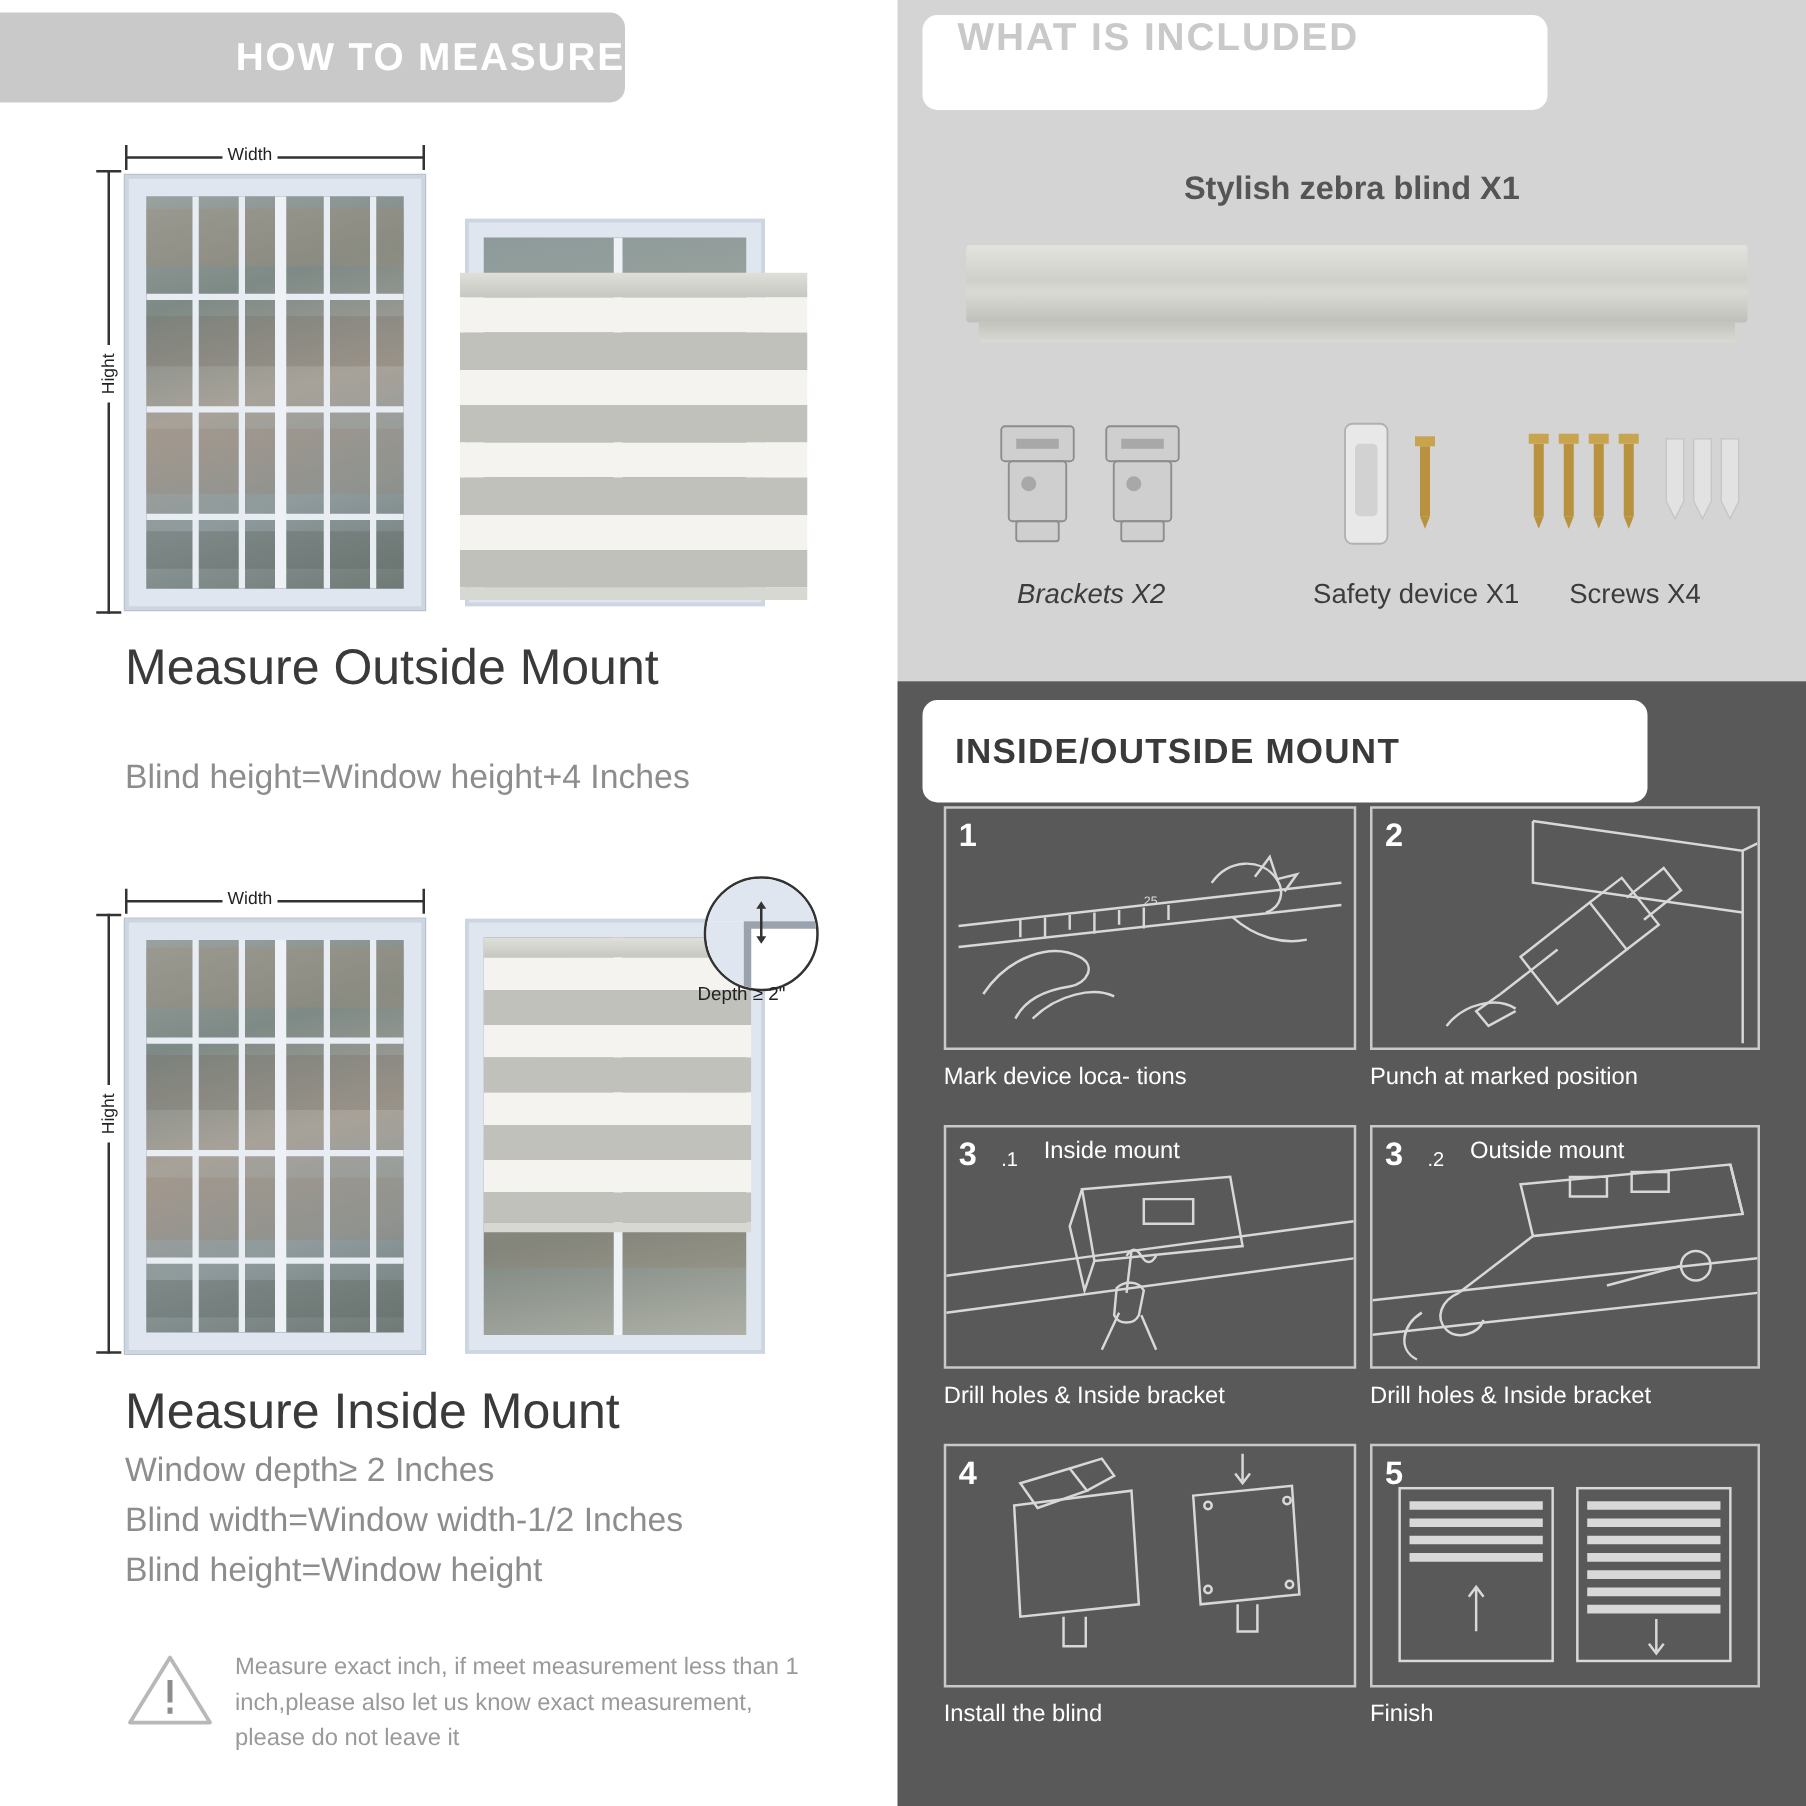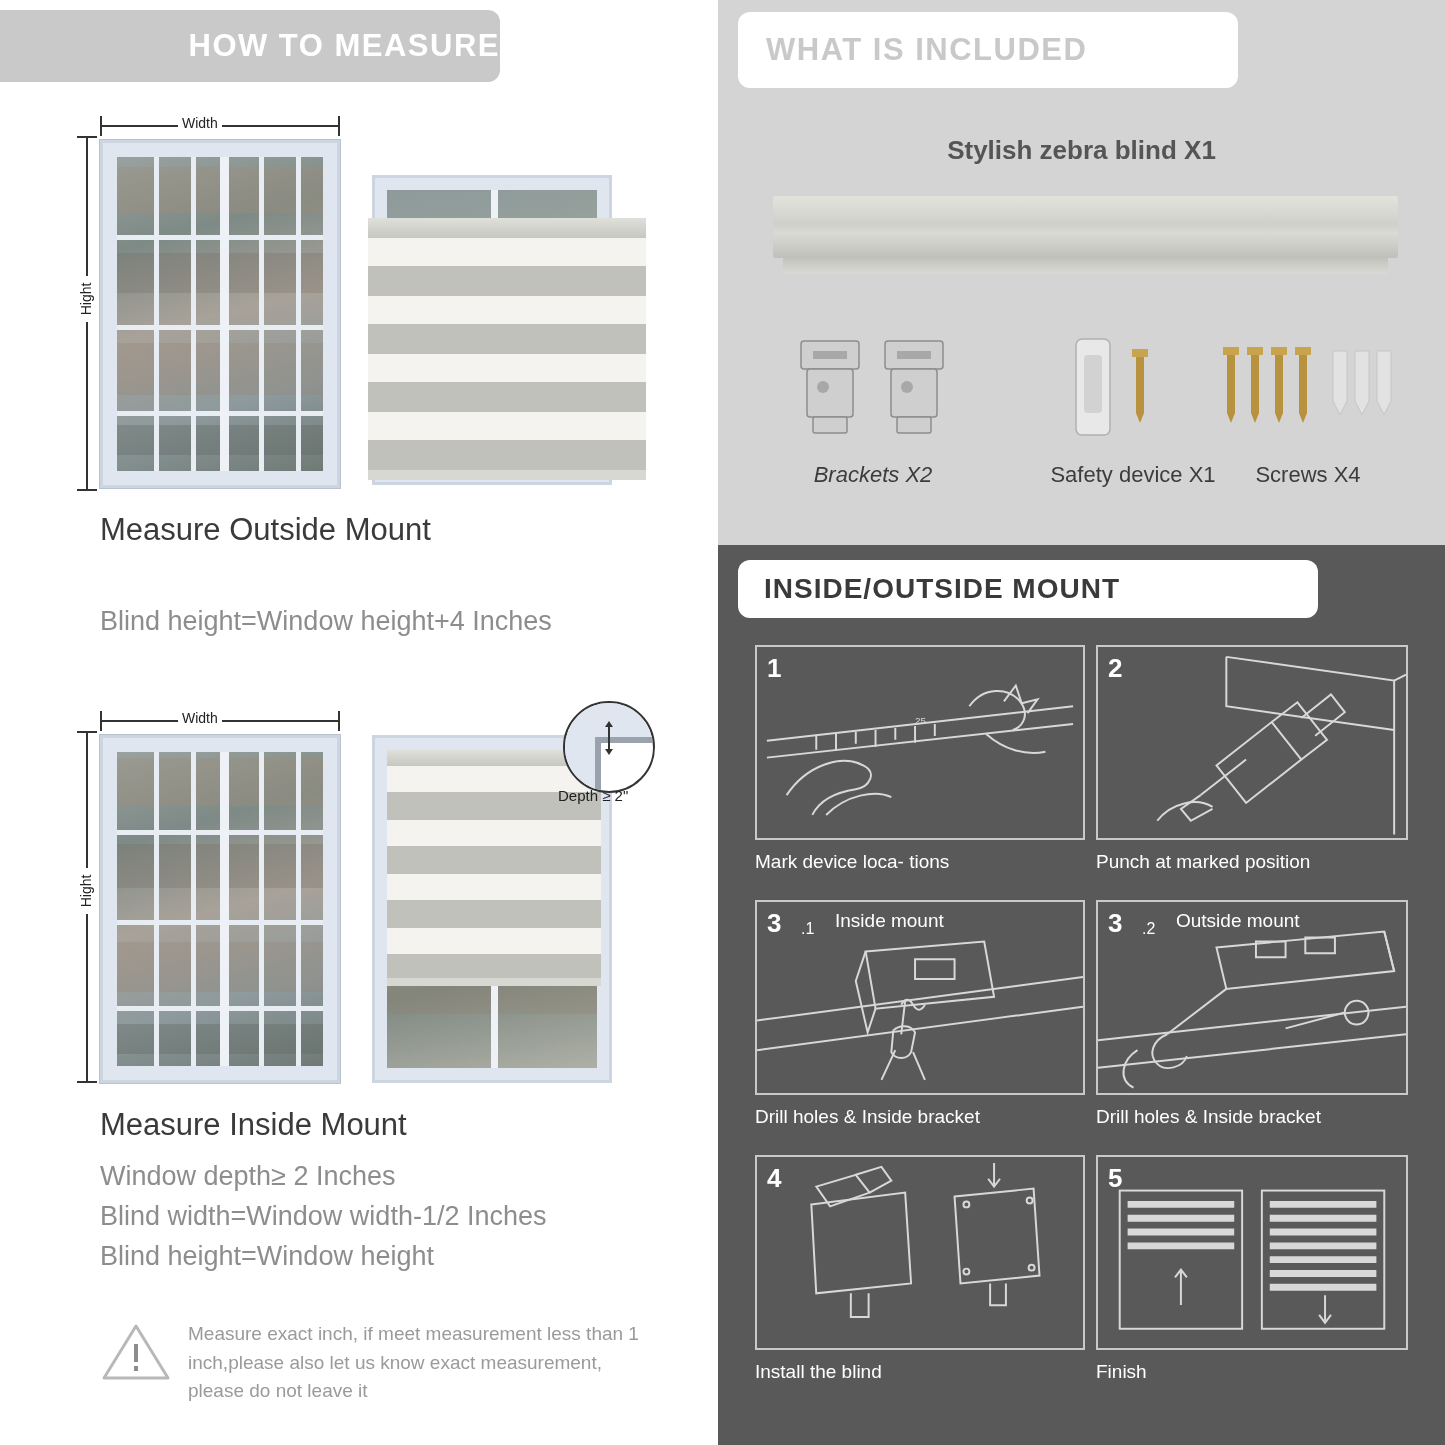--- a/index.html
+++ b/index.html
@@ -60,21 +60,21 @@
   .zebra .stripe { position:absolute; left:0; right:0; }
 
   .dimline { position:absolute; }
   .dimline .bar { position:absolute; background:#333; }
   .dimlabel {
     position:absolute; font-size:14px; color:#222; background:#fff; padding:0 4px;
   }
   .dimlabel.vert { transform:rotate(-90deg); transform-origin:center; }
 
   .heading-main {
-    position:absolute; font-size:31px; color:#3a3a3a; font-weight:400;
+    position:absolute; font-size:40px; color:#3a3a3a; font-weight:400;
   }
   .line-text {
     position:absolute; font-size:27px; color:#8d8d8d;
   }
 
   .note {
     position:absolute; left:100px; top:1320px; width:560px;
     display:flex; align-items:flex-start; gap:16px;
   }
   .note-text { font-size:19px; color:#9a9a9a; line-height:1.5; }
@@ -86,21 +86,21 @@
 
   
   .right { position:absolute; left:718px; top:0; width:727px; height:1445px; }
 
   .included {
     position:absolute; left:0; top:0; width:727px; height:545px;
     background:#d4d4d4;
   }
   .hdr-inc {
     position:absolute; left:20px; top:12px; width:500px; height:76px;
-    background:#ffffff; border-radius:12px; display:flex; align-items:center;
+    background:#ffffff; border-radius:12px; display:flex; align-items:flex-start;
   }
   .hdr-inc span {
     color:#c9c9c9; font-size:31px; font-weight:bold; letter-spacing:1.5px; margin-left:28px;
   }
   .inc-title {
     position:absolute; left:0; right:0; top:135px; text-align:center;
     font-size:26px; font-weight:bold; color:#555;
   }
   .railbar {
     position:absolute; left:55px; top:196px; width:625px; height:62px;
@@ -111,21 +111,21 @@
     content:""; position:absolute; left:10px; top:62px; width:605px; height:16px;
     background:linear-gradient(180deg,#c2c3bd,#d9dad4);
   }
   .partlabel { position:absolute; font-size:22px; color:#3c3c3c; text-align:center; }
 
   .mount {
     position:absolute; left:0; top:545px; width:727px; height:900px;
     background:#595959;
   }
   .hdr-mnt {
-    position:absolute; left:20px; top:15px; width:580px; height:58px;
+    position:absolute; left:20px; top:15px; width:580px; height:82px;
     background:#ffffff; border-radius:12px; display:flex; align-items:center;
   }
   .hdr-mnt span {
     color:#3a3a3a; font-size:28px; font-weight:bold; letter-spacing:1px; margin-left:26px;
   }
   .step {
     position:absolute; border:2px solid #c9c9c9;
   }
   .step .num {
     position:absolute; left:10px; top:6px; font-size:26px; font-weight:bold; color:#ffffff;

